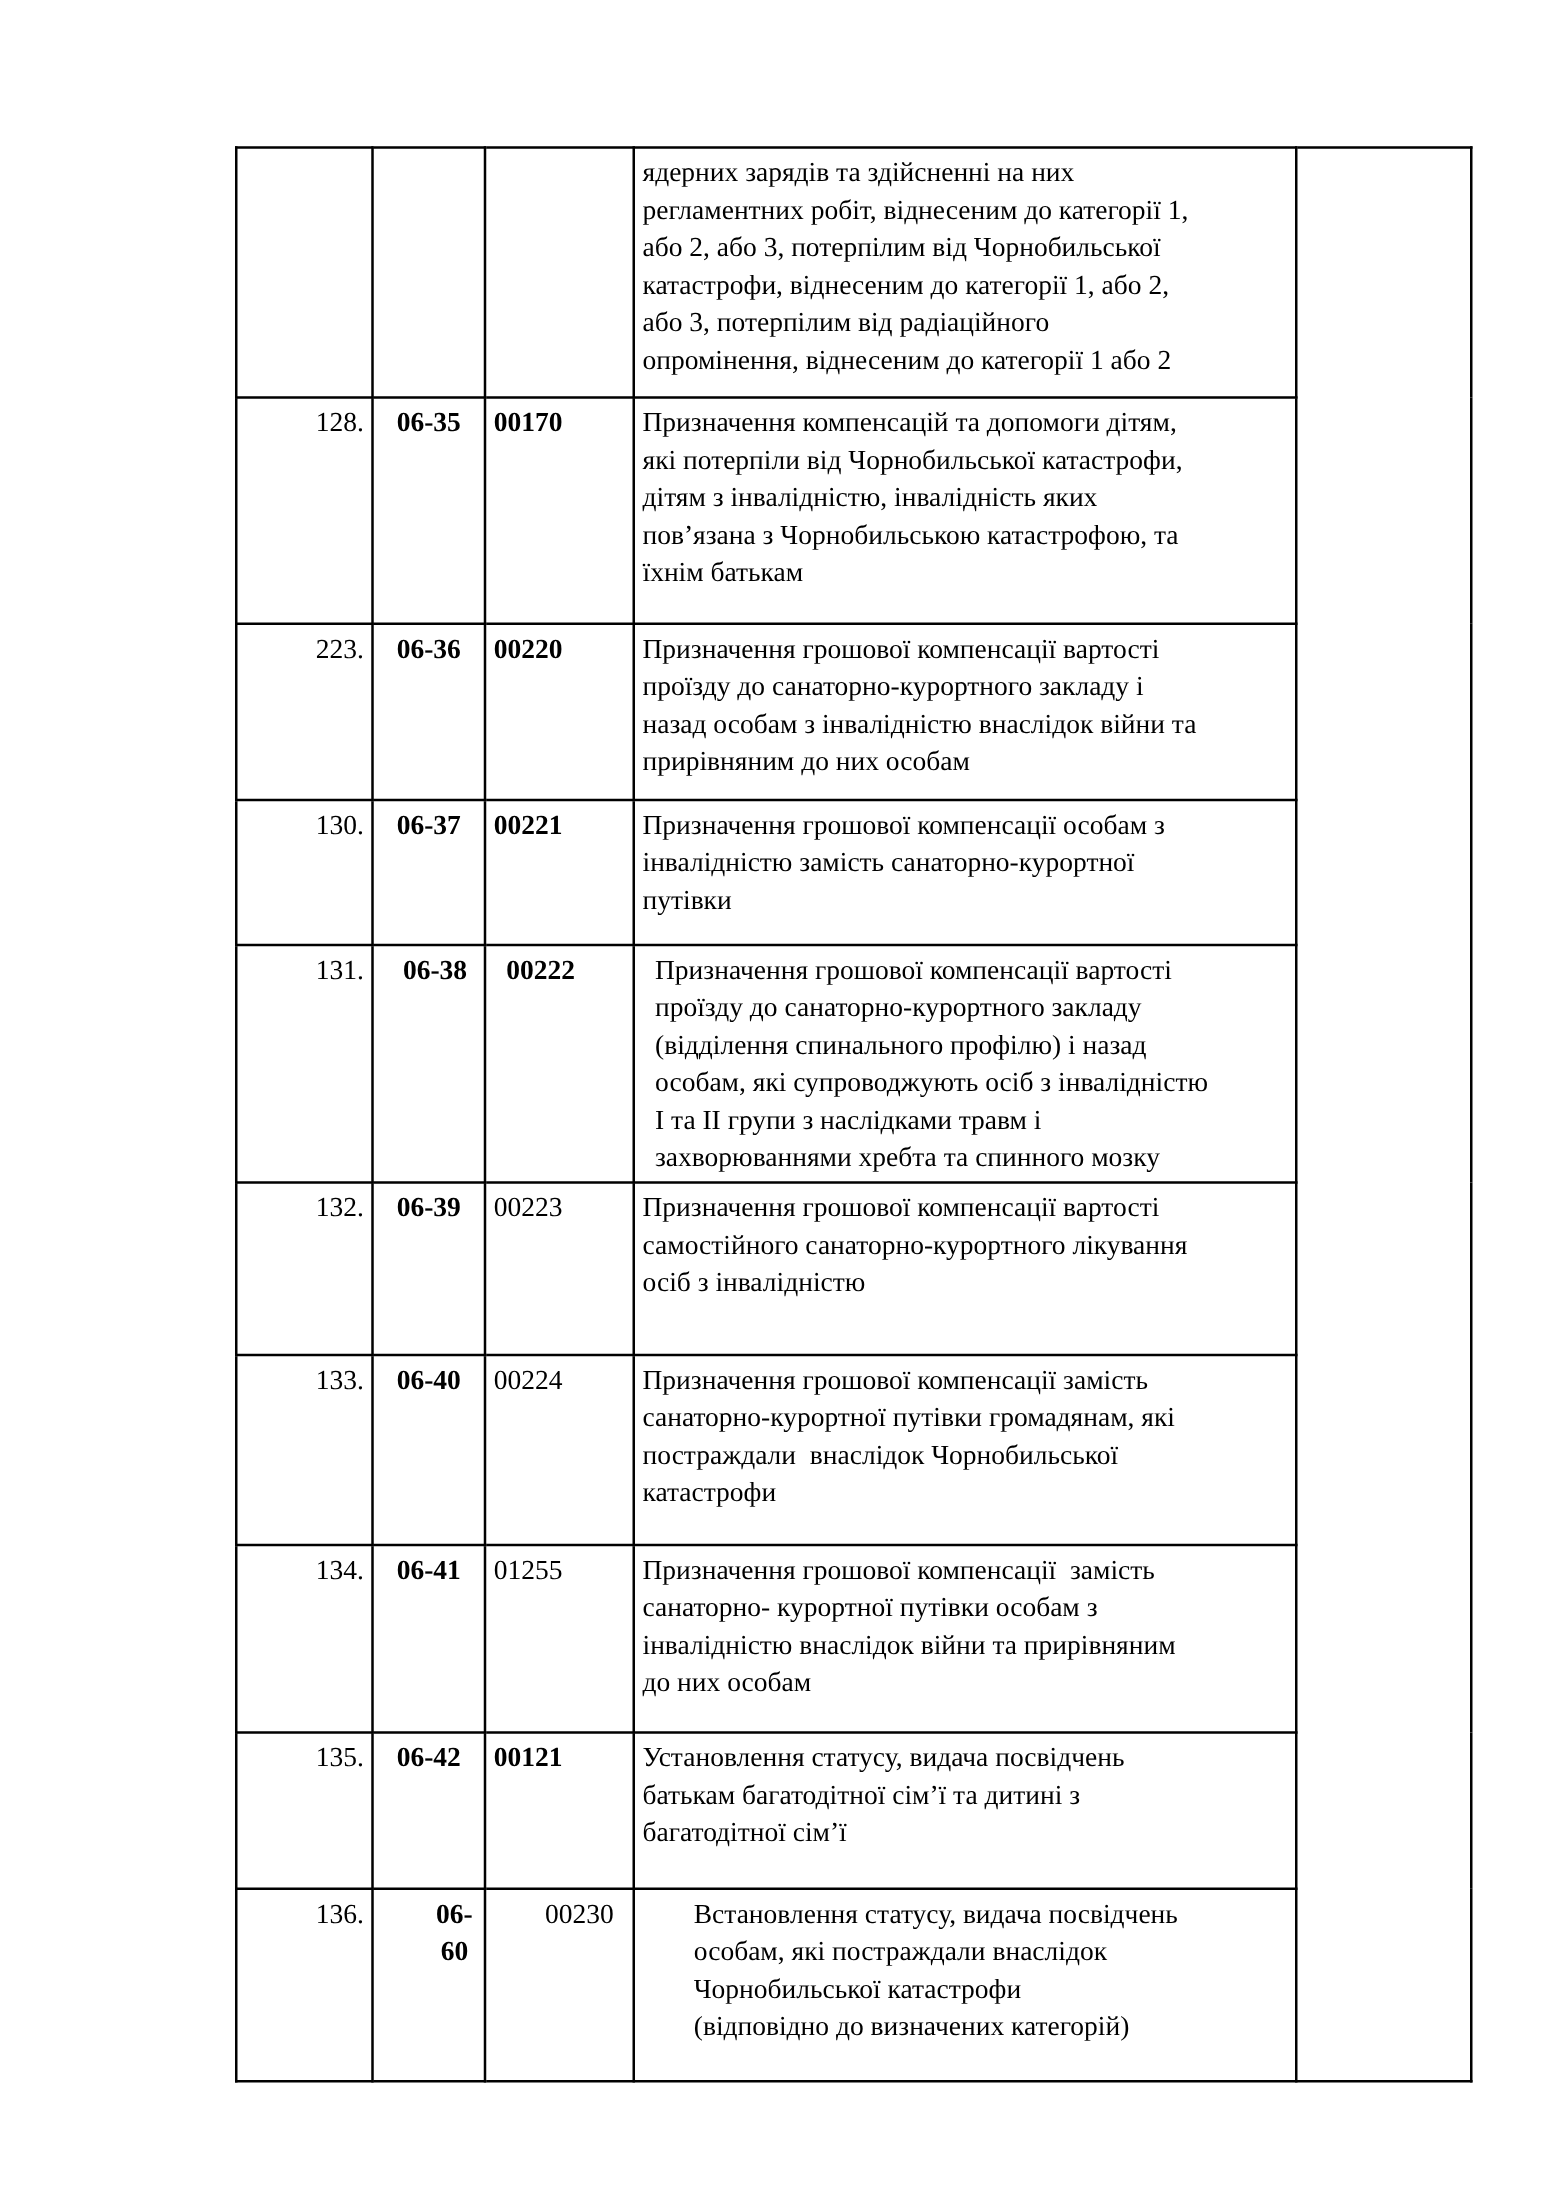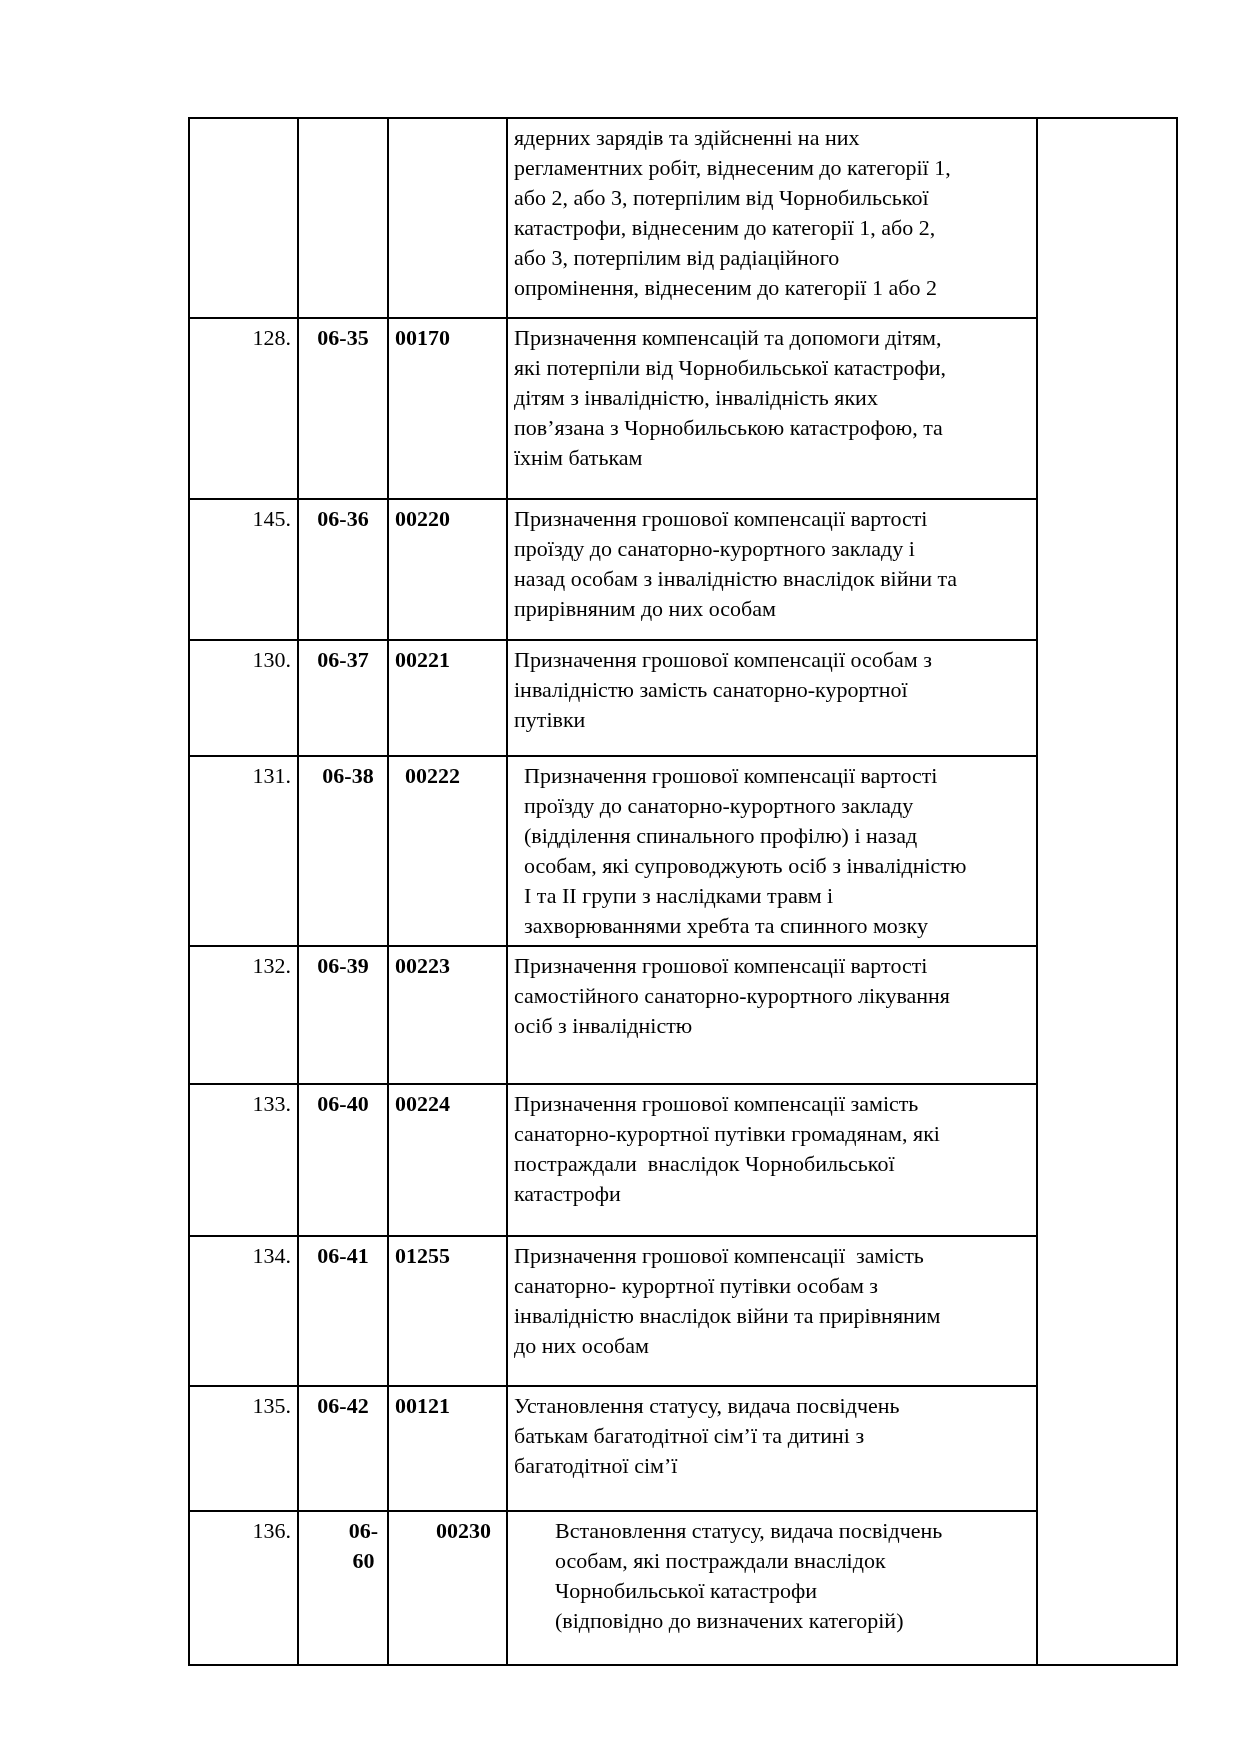--- a/index.html
+++ b/index.html
@@ -39,21 +39,21 @@
   }
   td.c-code {
     text-align: center;
     padding-top: 7px;
     font-weight: bold;
   }
   td.c-scode {
     text-align: left;
     padding-left: 11px;
     padding-top: 7px;
-    font-weight: bold;
+    font-weight: normal;
   }
   td.c-scode.b { font-weight: bold; }
   td.c-desc {
     text-align: left;
     padding-left: 9px;
     padding-right: 4px;
     white-space: pre-wrap;
   }
   td.c-notes {
     background: #ffffff;
@@ -99,21 +99,21 @@
         <td class="c-num">128.</td>
         <td class="c-code">06-35</td>
         <td class="c-scode b">00170</td>
         <td class="c-desc">Призначення компенсацій та допомоги дітям,
 які потерпіли від Чорнобильської катастрофи,
 дітям з інвалідністю, інвалідність яких
 пов’язана з Чорнобильською катастрофою, та
 їхнім батькам</td>
       </tr>
       <tr class="r2">
-        <td class="c-num">145.</td>
+        <td class="c-num">223.</td>
         <td class="c-code">06-36</td>
         <td class="c-scode b">00220</td>
         <td class="c-desc">Призначення грошової компенсації вартості
 проїзду до санаторно-курортного закладу і
 назад особам з інвалідністю внаслідок війни та
 прирівняним до них особам</td>
       </tr>
       <tr class="r3">
         <td class="c-num">130.</td>
         <td class="c-code">06-37</td>

